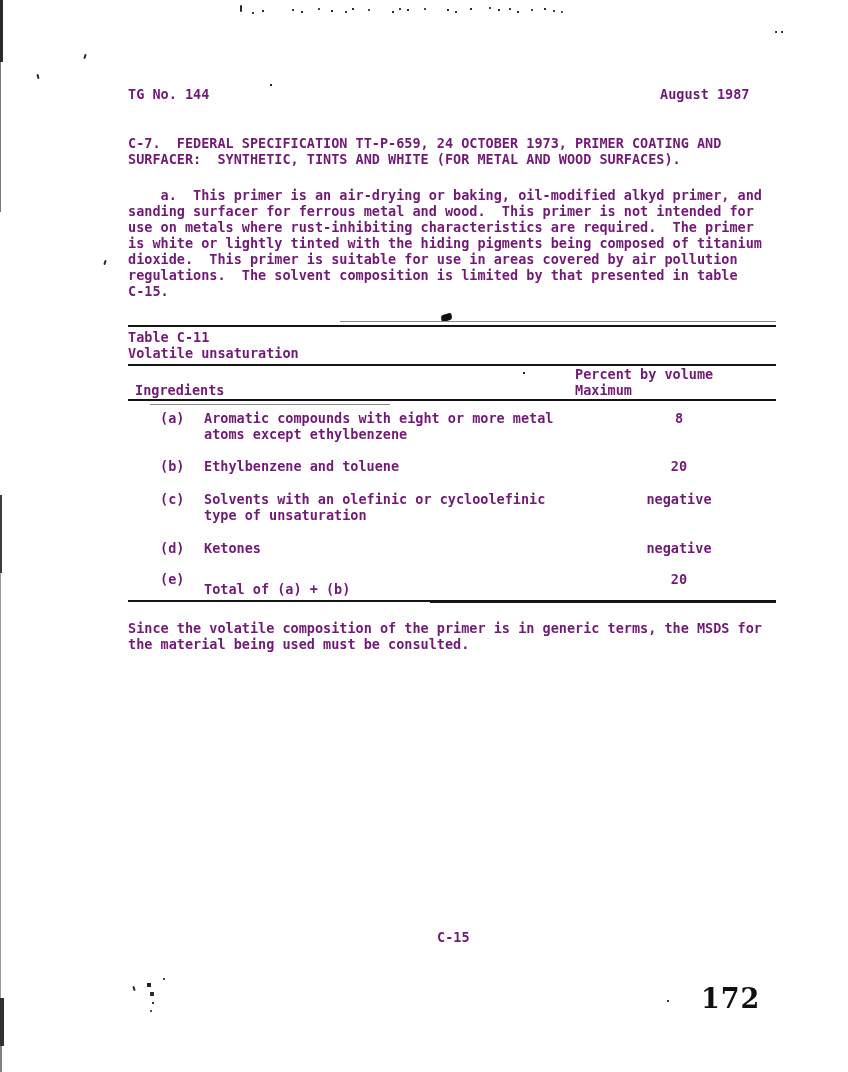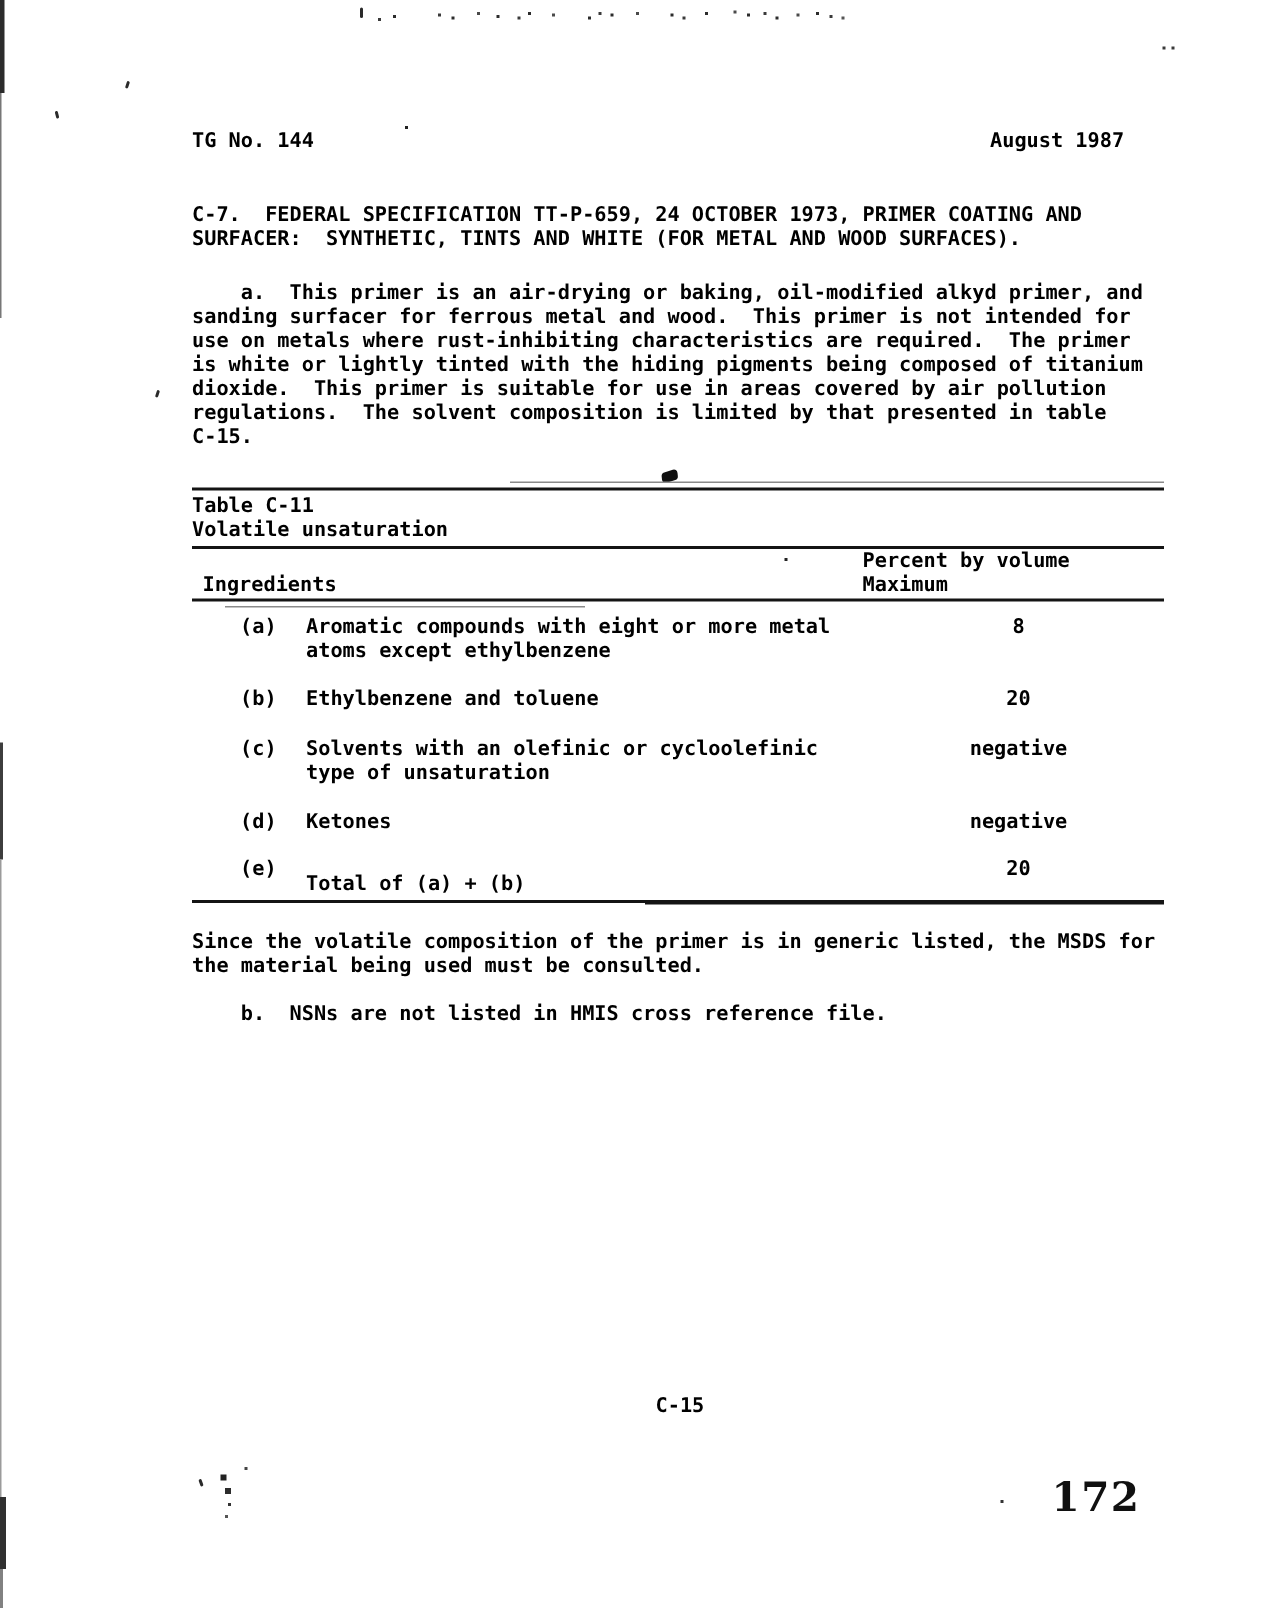--- a/index.html
+++ b/index.html
@@ -5,21 +5,21 @@
   html,body{margin:0;padding:0;}
   body{
     width:848px;height:1072px;position:relative;overflow:hidden;
     background:#ffffff;
     font-family:"DejaVu Sans Mono", monospace;
   }
   .sheet{position:absolute;inset:0;background:#fff;}
   .mono{
     position:absolute;
     font:bold 13.5px/16px "DejaVu Sans Mono", monospace;
-    color:#000000;
+    color:#701a75;
     white-space:pre;
     letter-spacing:0;
   }
   .val{left:575px;width:208px;text-align:center;}
   .chead{left:575px;width:208px;text-align:left;}
   .rule{position:absolute;background:#141414;}
   .rule-echo{position:absolute;background:#8a8a8a;}
   .pagenum{
     position:absolute;
     font:bold 27px/28px "DejaVu Serif", serif;
@@ -125,20 +125,19 @@
   </div>
   <div>
     <div class="mono" style="left:160px;top:571px">(e)</div>
     <div class="mono" style="left:204px;top:581px">Total of (a) + (b)</div>
     <div class="mono val" style="top:571px">20</div>
   </div>
 
   <div class="rule" style="left:128px;top:600px;width:648px;height:2px"></div>
   <div class="rule" style="left:430px;top:602px;width:346px;height:1px"></div>
 
-  <div class="mono" style="left:128px;top:620px">Since the volatile composition of the primer is in generic listed, the MSDS for
+  <div class="mono" style="left:128px;top:620px">Since the volatile composition of the primer is in generic terms, the MSDS for
 the material being used must be consulted.</div>
-  <div class="mono" style="left:128px;top:668px">    b.  NSNs are not listed in HMIS cross reference file.</div>
 
   <div class="mono" style="left:437px;top:929px">C-15</div>
   <div class="pagenum" style="left:701px;top:985px">172</div>
 
 </div>
 
 </body></html>

